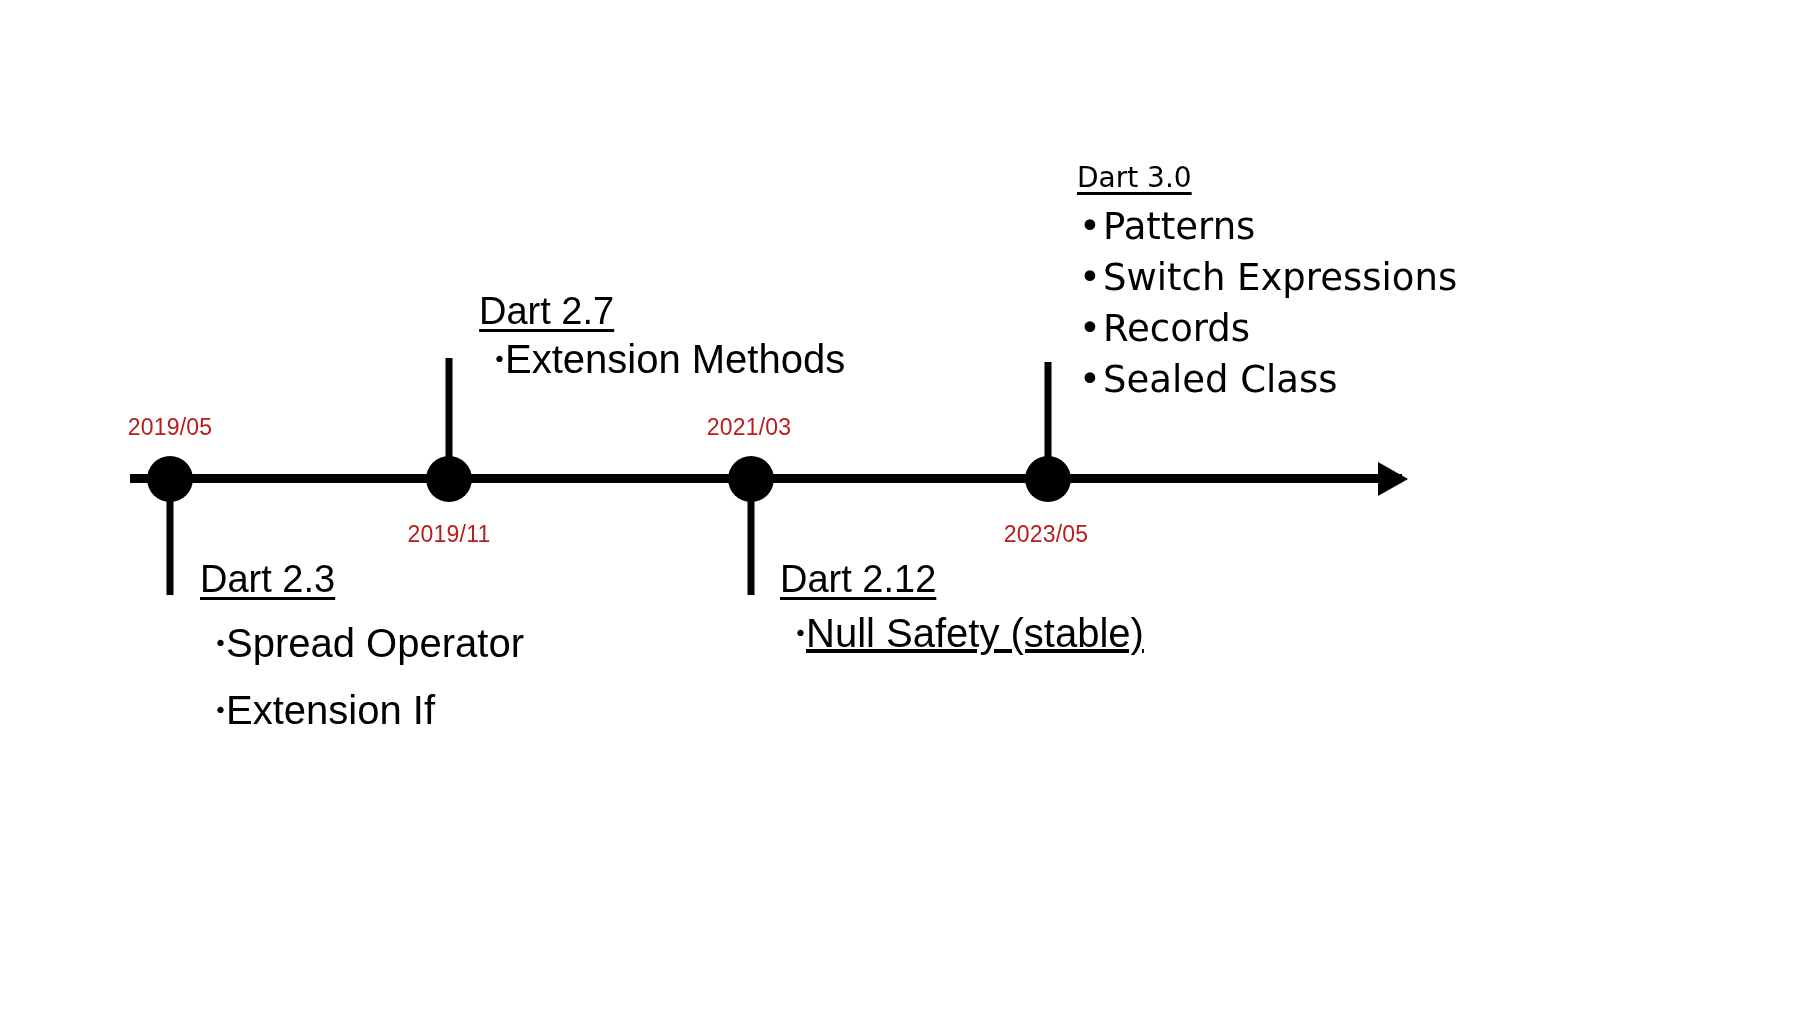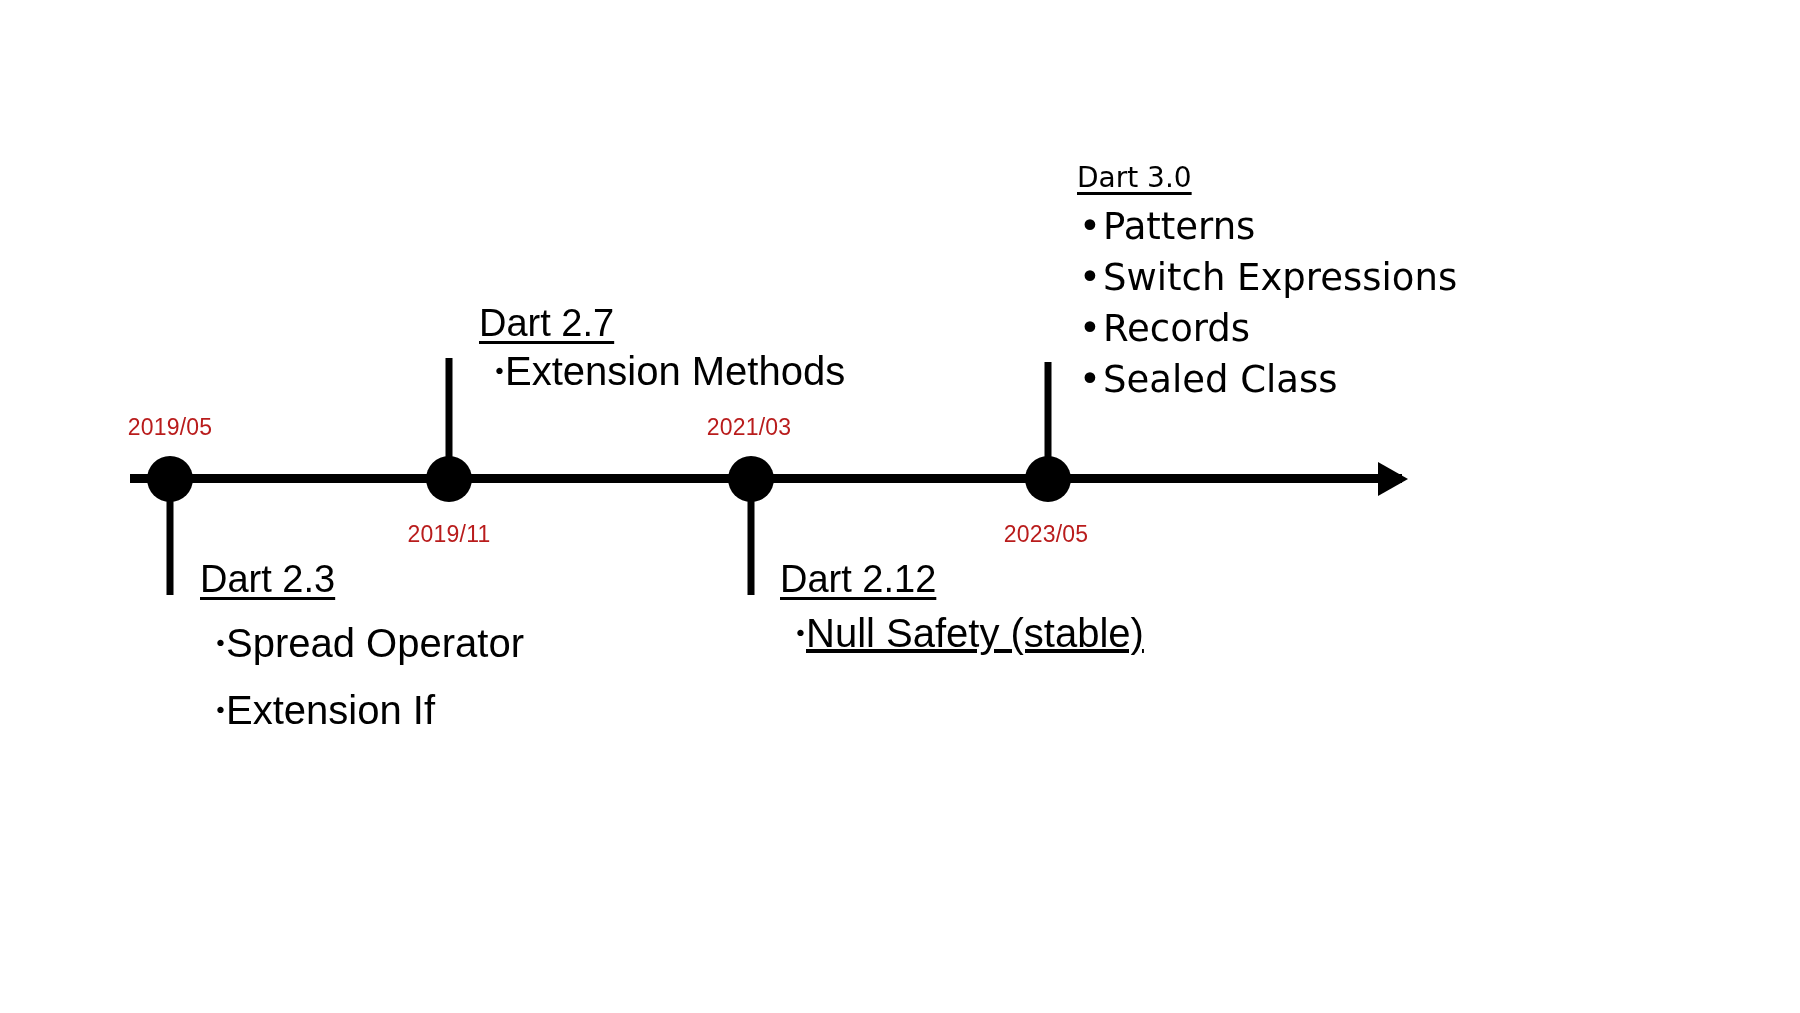--- a/index.html
+++ b/index.html
@@ -140,21 +140,21 @@
       <span class="bullet">
         <span class="dot">・</span><span>Extension If</span>
       </span>
     </div>
   </div>
 
   <div class="stem" style="left:449px; top:358px; height:124px;"></div>
   <div class="node" style="left:449px;"></div>
   <div class="date-label" style="left:449px; top:521px;">2019/11</div>
 
-  <div class="block b27" style="left:479px; top:288px;margin-top:12px;">
+  <div class="block b27" style="left:479px; top:288px;">
     <div class="title">Dart 2.7</div>
     <div class="bullets">
       <span class="bullet">
         <span class="dot">・</span><span>Extension Methods</span>
       </span>
     </div>
   </div>
 
   <div class="stem" style="left:751px; top:479px; height:116px;"></div>
   <div class="node" style="left:751px;"></div>

